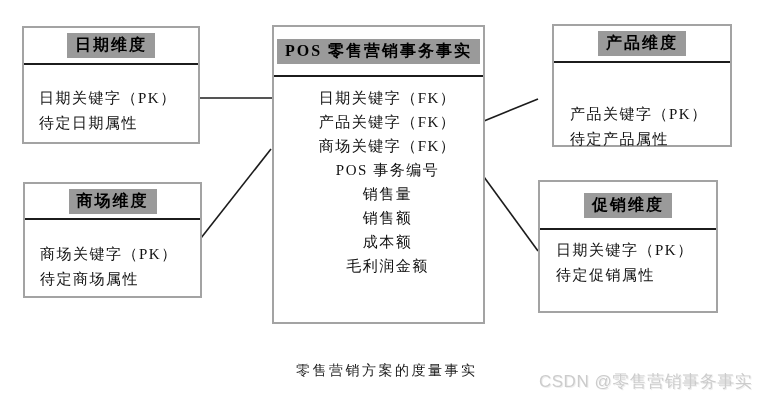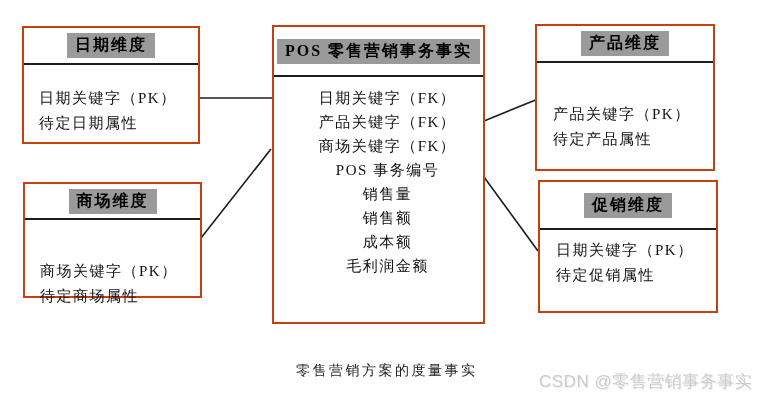--- a/index.html
+++ b/index.html
@@ -22,21 +22,21 @@
     width: 766px;
     height: 403px;
   }
   .connectors line {
     stroke: #1c1c1c;
     stroke-width: 1.6;
   }
   .box {
     position: absolute;
     box-sizing: border-box;
-    border: 2px solid #c2410c;
+    border: 2px solid #a3a3a3;
     background: #ffffff;
   }
   .box-header {
     box-sizing: border-box;
     border-bottom: 2px solid #1c1c1c;
     display: flex;
     align-items: center;
     justify-content: center;
   }
   .hl {
@@ -99,21 +99,21 @@
     <div class="box-body" style="padding:21px 0 0 15px">
       <div class="field">日期关键字（PK）</div>
       <div class="field">待定日期属性</div>
     </div>
   </div>
 
   <div class="box dim" style="left:23px;top:182px;width:179px;height:116px">
     <div class="box-header" style="height:36px">
       <span class="hl">商场维度</span>
     </div>
-    <div class="box-body" style="padding:39px 0 0 15px">
+    <div class="box-body" style="padding:22px 0 0 15px">
       <div class="field">商场关键字（PK）</div>
       <div class="field">待定商场属性</div>
     </div>
   </div>
 
   <div class="box fact" style="left:272px;top:25px;width:213px;height:299px">
     <div class="box-header" style="height:50px">
       <span class="hl">POS 零售营销事务事实</span>
     </div>
     <div class="box-body" style="padding:9px 0 0 18px">
@@ -121,21 +121,21 @@
       <div class="field">产品关键字（FK）</div>
       <div class="field">商场关键字（FK）</div>
       <div class="field">POS 事务编号</div>
       <div class="field">销售量</div>
       <div class="field">销售额</div>
       <div class="field">成本额</div>
       <div class="field">毛利润金额</div>
     </div>
   </div>
 
-  <div class="box dim" style="left:535px;top:24px;width:180px;height:147px">
+  <div class="box dim" style="left:552px;top:24px;width:180px;height:123px">
     <div class="box-header" style="height:37px">
       <span class="hl">产品维度</span>
     </div>
     <div class="box-body" style="padding:39px 0 0 16px">
       <div class="field">产品关键字（PK）</div>
       <div class="field">待定产品属性</div>
     </div>
   </div>
 
   <div class="box dim" style="left:538px;top:180px;width:180px;height:133px">

